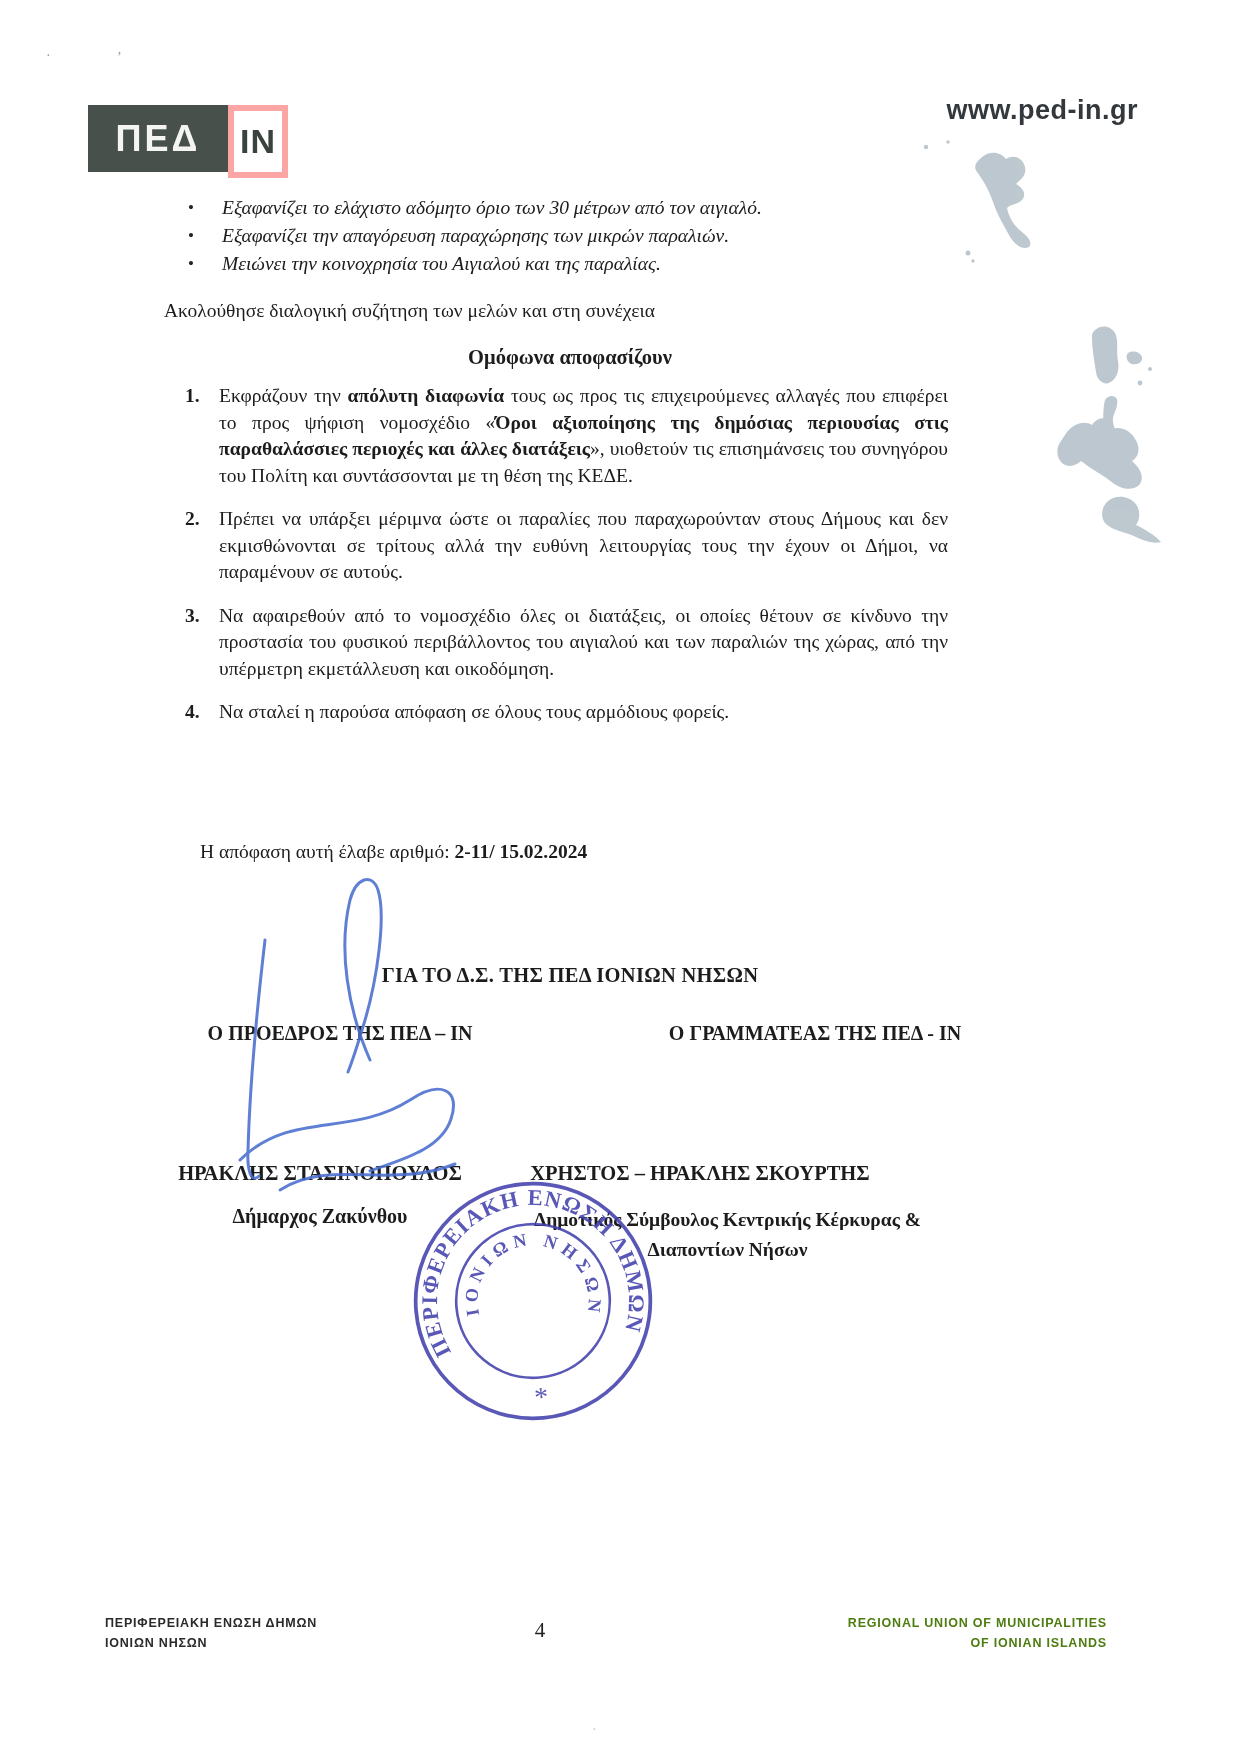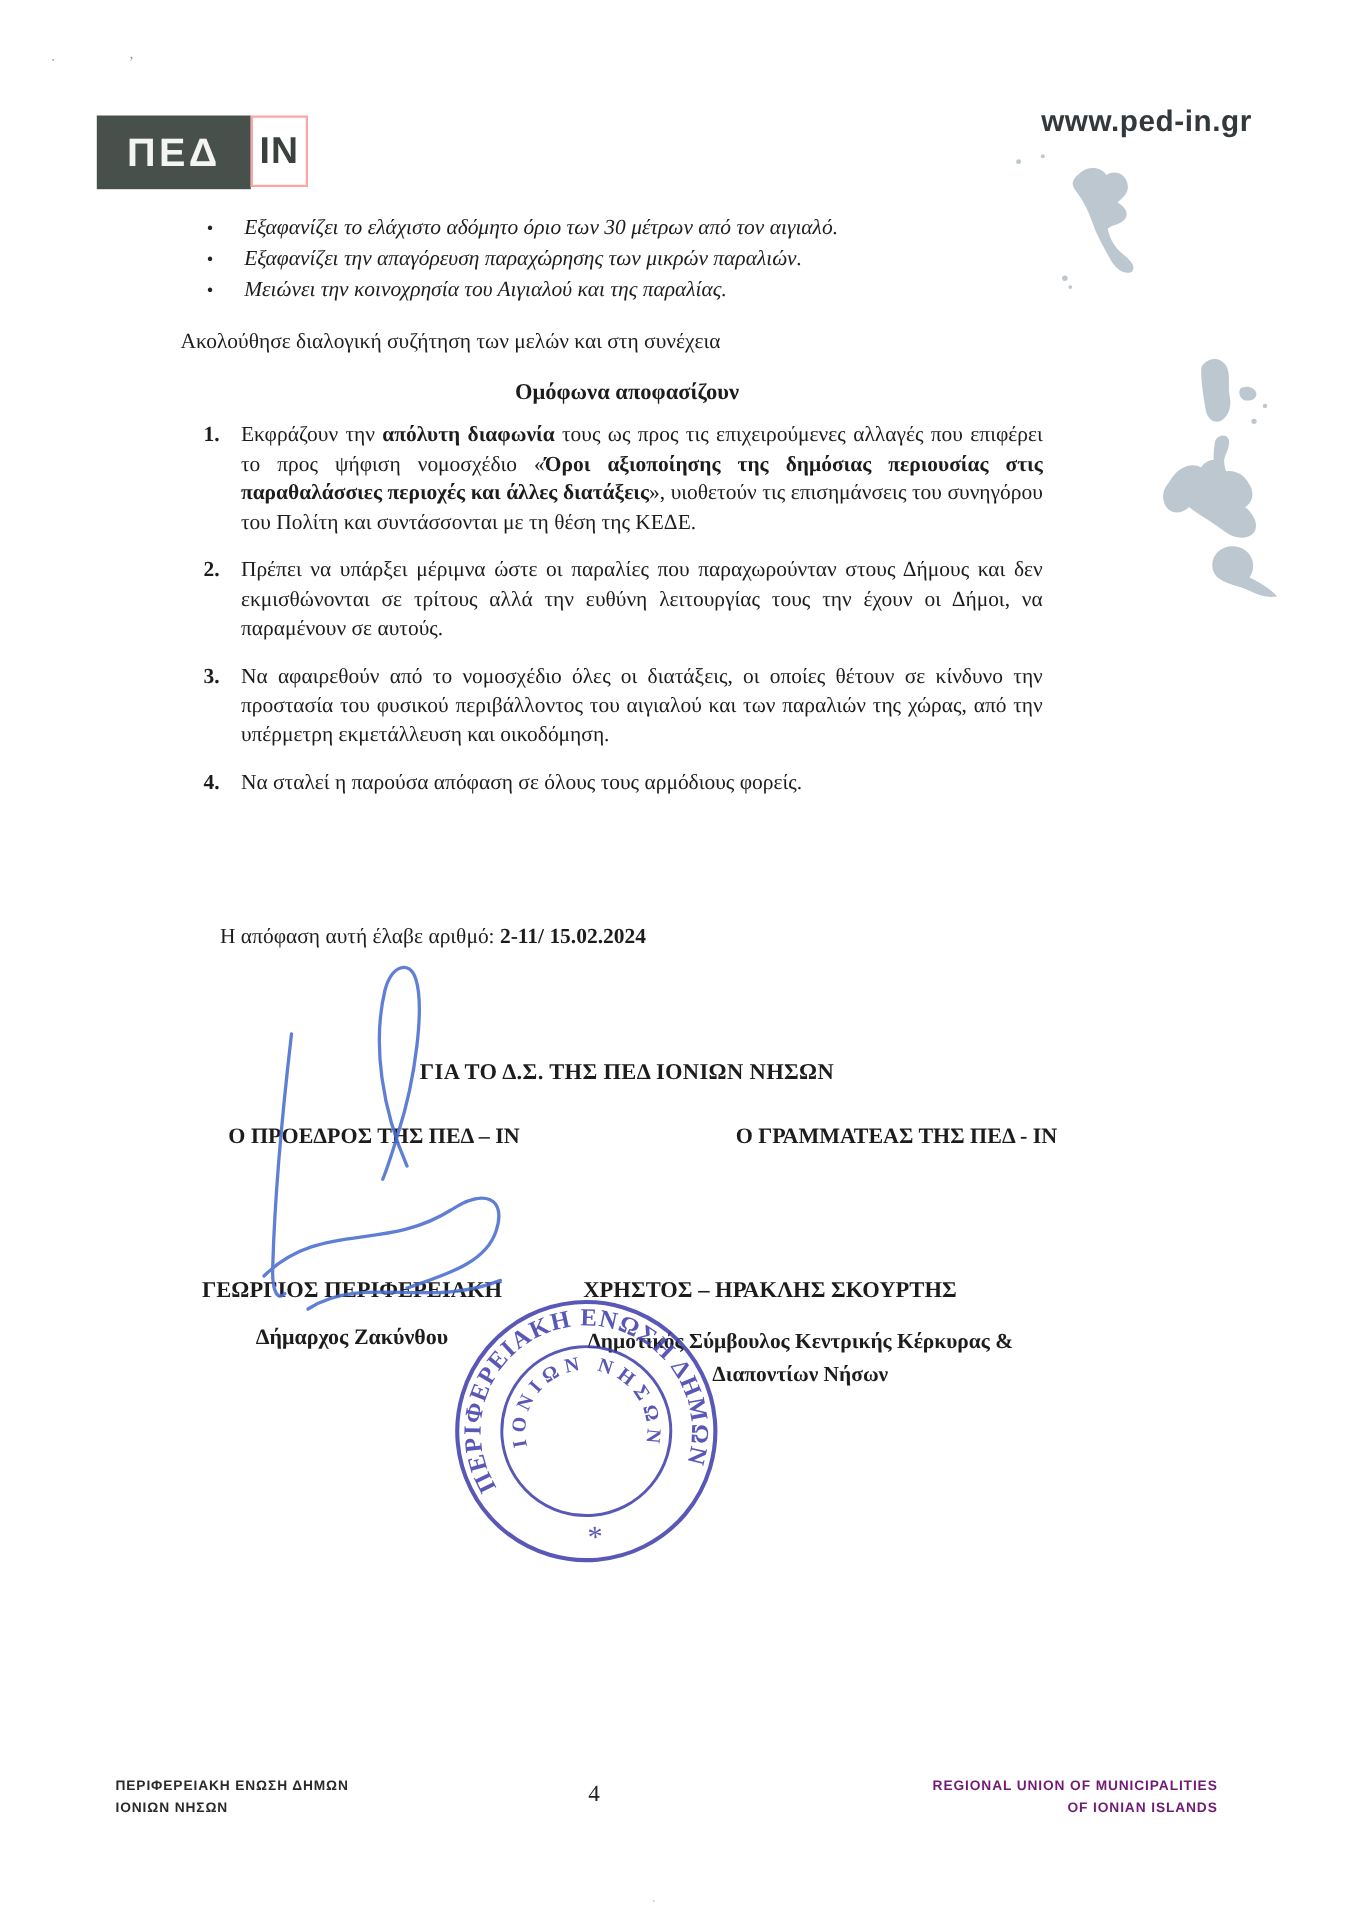--- a/index.html
+++ b/index.html
@@ -9,21 +9,21 @@
     font-family:"Liberation Serif","DejaVu Serif",serif;
     color:#1c1c1c;
   }
   
   .logo{position:absolute;left:88px;top:85px;display:flex;align-items:stretch;
     font-family:"Liberation Sans","DejaVu Sans",sans-serif;font-weight:700;margin-top:20px;}
   .logo-ped{width:140px;height:67px;background:#47504b;color:#f4f4f2;
     display:flex;align-items:center;justify-content:center;
     font-size:36px;letter-spacing:3px;}
   .logo-in{width:48px;height:61px;background:#ffffff;color:#3a423e;
-    border:2px solid #fca5a5;display:flex;align-items:center;justify-content:center;
+    border:6px solid #fca5a5;display:flex;align-items:center;justify-content:center;
     font-size:34px;letter-spacing:1px;}
   .site-url{position:absolute;top:95px;right:102px;
     font-family:"Liberation Sans","DejaVu Sans",sans-serif;
     font-weight:700;font-size:27px;color:#33383c;letter-spacing:.5px;margin-left:24px;}
   
   .islands{position:absolute;left:840px;top:125px;width:360px;height:440px;}
   
   .bullets{position:absolute;left:188px;top:194px;width:770px;}
   .bullet-row{display:flex;line-height:28px;font-size:19.5px;font-style:italic;}
   .bullet-mark{width:34px;font-style:normal;font-size:17px;color:#222;flex:none;}
@@ -56,21 +56,21 @@
   .stamp{position:absolute;left:405px;top:1173px;width:256px;height:256px;
     transform:rotate(-5deg);opacity:.88;}
   
   .footer-left{position:absolute;left:105px;top:1613px;
     font-family:"Liberation Sans","DejaVu Sans",sans-serif;
     font-weight:700;font-size:12.5px;letter-spacing:.8px;color:#2a2a2a;line-height:20px;}
   .footer-page{position:absolute;left:510px;top:1618px;width:60px;text-align:center;
     font-size:21px;color:#222;}
   .footer-right{position:absolute;right:133px;top:1613px;text-align:right;
     font-family:"Liberation Sans","DejaVu Sans",sans-serif;
-    font-weight:700;font-size:12.5px;letter-spacing:.8px;color:#701a75;line-height:20px;}
+    font-weight:700;font-size:12.5px;letter-spacing:.8px;color:#4d7c0f;line-height:20px;}
   
   .artifact{position:absolute;color:#9a9a9a;font-size:14px;}
 </style>
 </head>
 <body>
 
 <div class="page">
 
   <div class="logo">
     <div class="logo-ped">ΠΕΔ</div>
@@ -132,21 +132,21 @@
     </div>
   </div>
 
   <div class="decision-ref">
     <span>Η απόφαση αυτή έλαβε αριθμό: </span><span class="bold">2-11/ 15.02.2024</span>
   </div>
 
   <div class="sig-heading">ΓΙΑ ΤΟ Δ.Σ. ΤΗΣ ΠΕΔ ΙΟΝΙΩΝ ΝΗΣΩΝ</div>
   <div class="role-president">Ο ΠΡΟΕΔΡΟΣ ΤΗΣ ΠΕΔ – ΙΝ</div>
   <div class="role-secretary">Ο ΓΡΑΜΜΑΤΕΑΣ ΤΗΣ ΠΕΔ - ΙΝ</div>
-  <div class="name-president">ΓΕΩΡΓΙΟΣ ΠΕΡΙΦΕΡΕΙΑΚΗ</div>
+  <div class="name-president">ΗΡΑΚΛΗΣ ΣΤΑΣΙΝΟΠΟΥΛΟΣ</div>
   <div class="name-secretary">ΧΡΗΣΤΟΣ – ΗΡΑΚΛΗΣ ΣΚΟΥΡΤΗΣ</div>
   <div class="title-president">Δήμαρχος Ζακύνθου</div>
   <div class="title-secretary">
     <span>Δημοτικός Σύμβουλος Κεντρικής Κέρκυρας &amp;</span><br>
     <span>Διαποντίων Νήσων</span>
   </div>
 
   <svg class="signature-ink" viewBox="0 0 280 350">
     <g fill="none" stroke="#4a6ed0" stroke-width="3" stroke-linecap="round" opacity="0.88">
       <path d="M150,200 C128,150 118,90 130,40 C136,18 152,12 158,30 C166,55 158,120 142,170 C136,190 132,202 128,212"></path>

